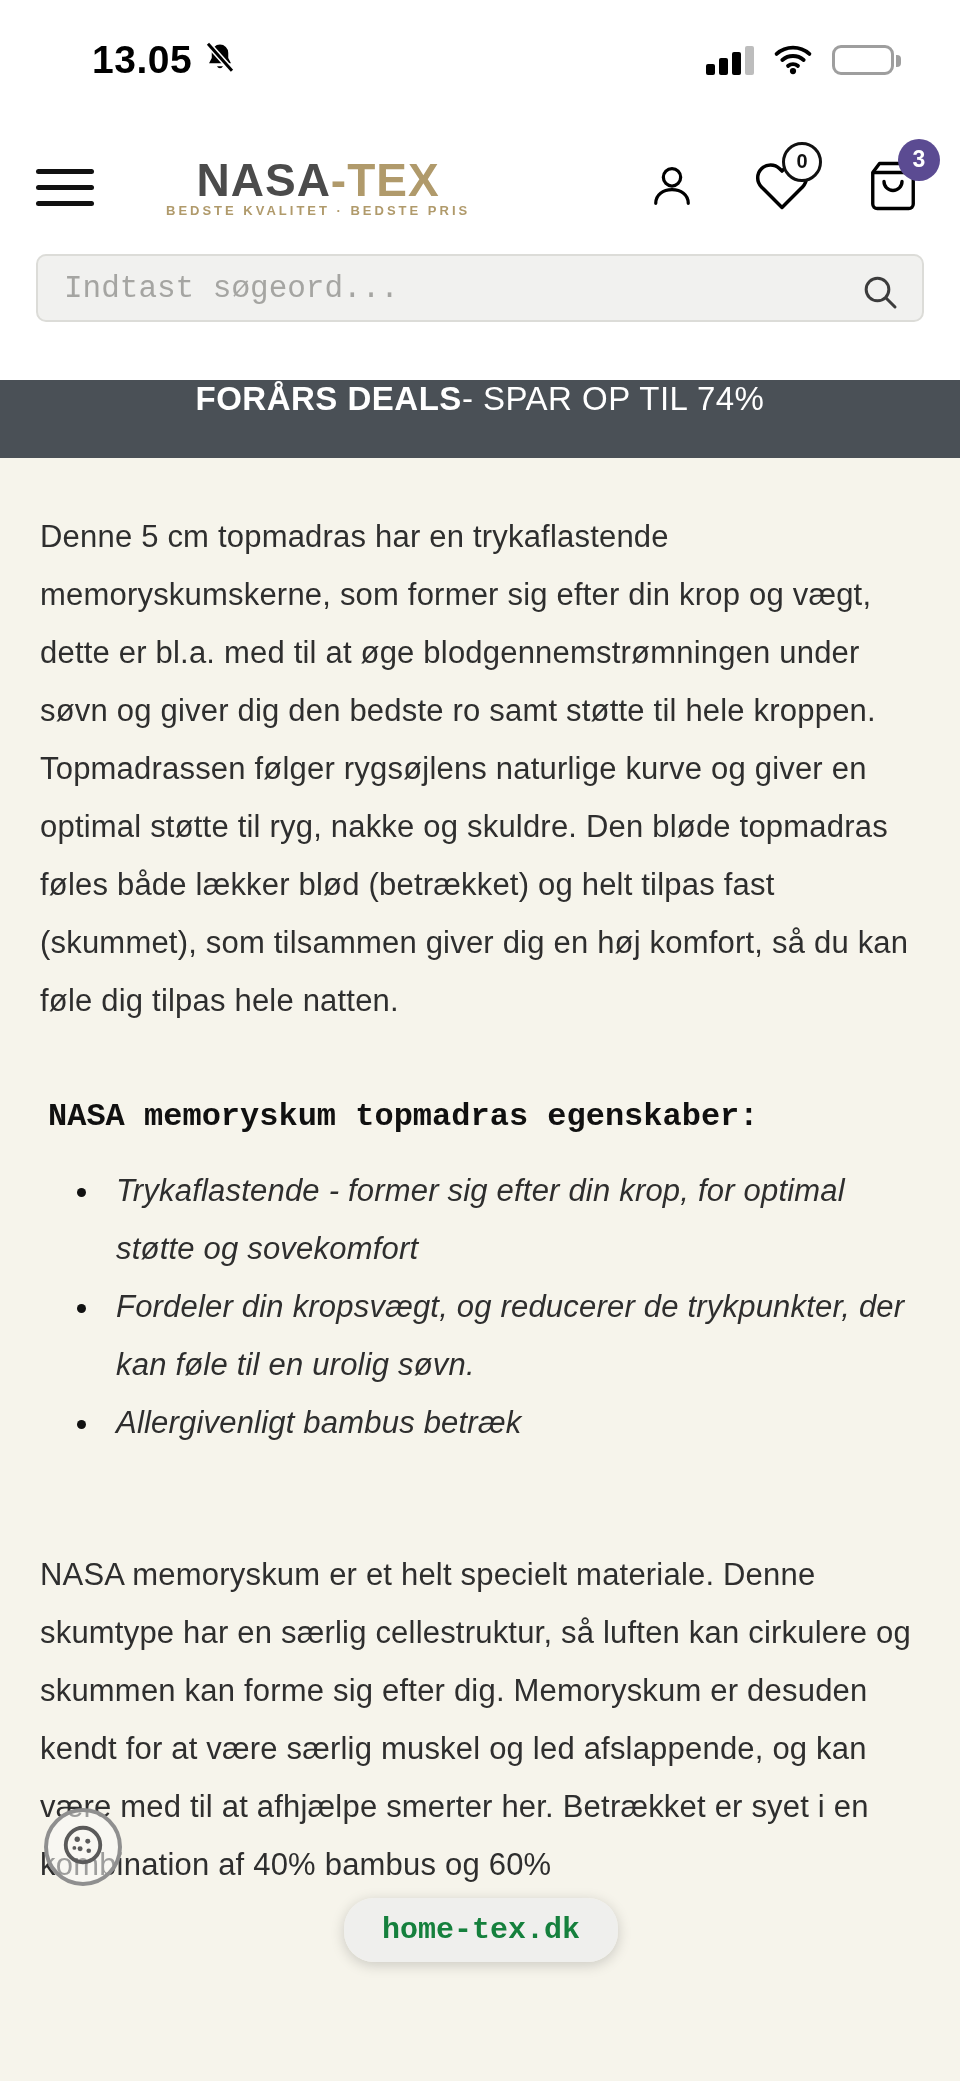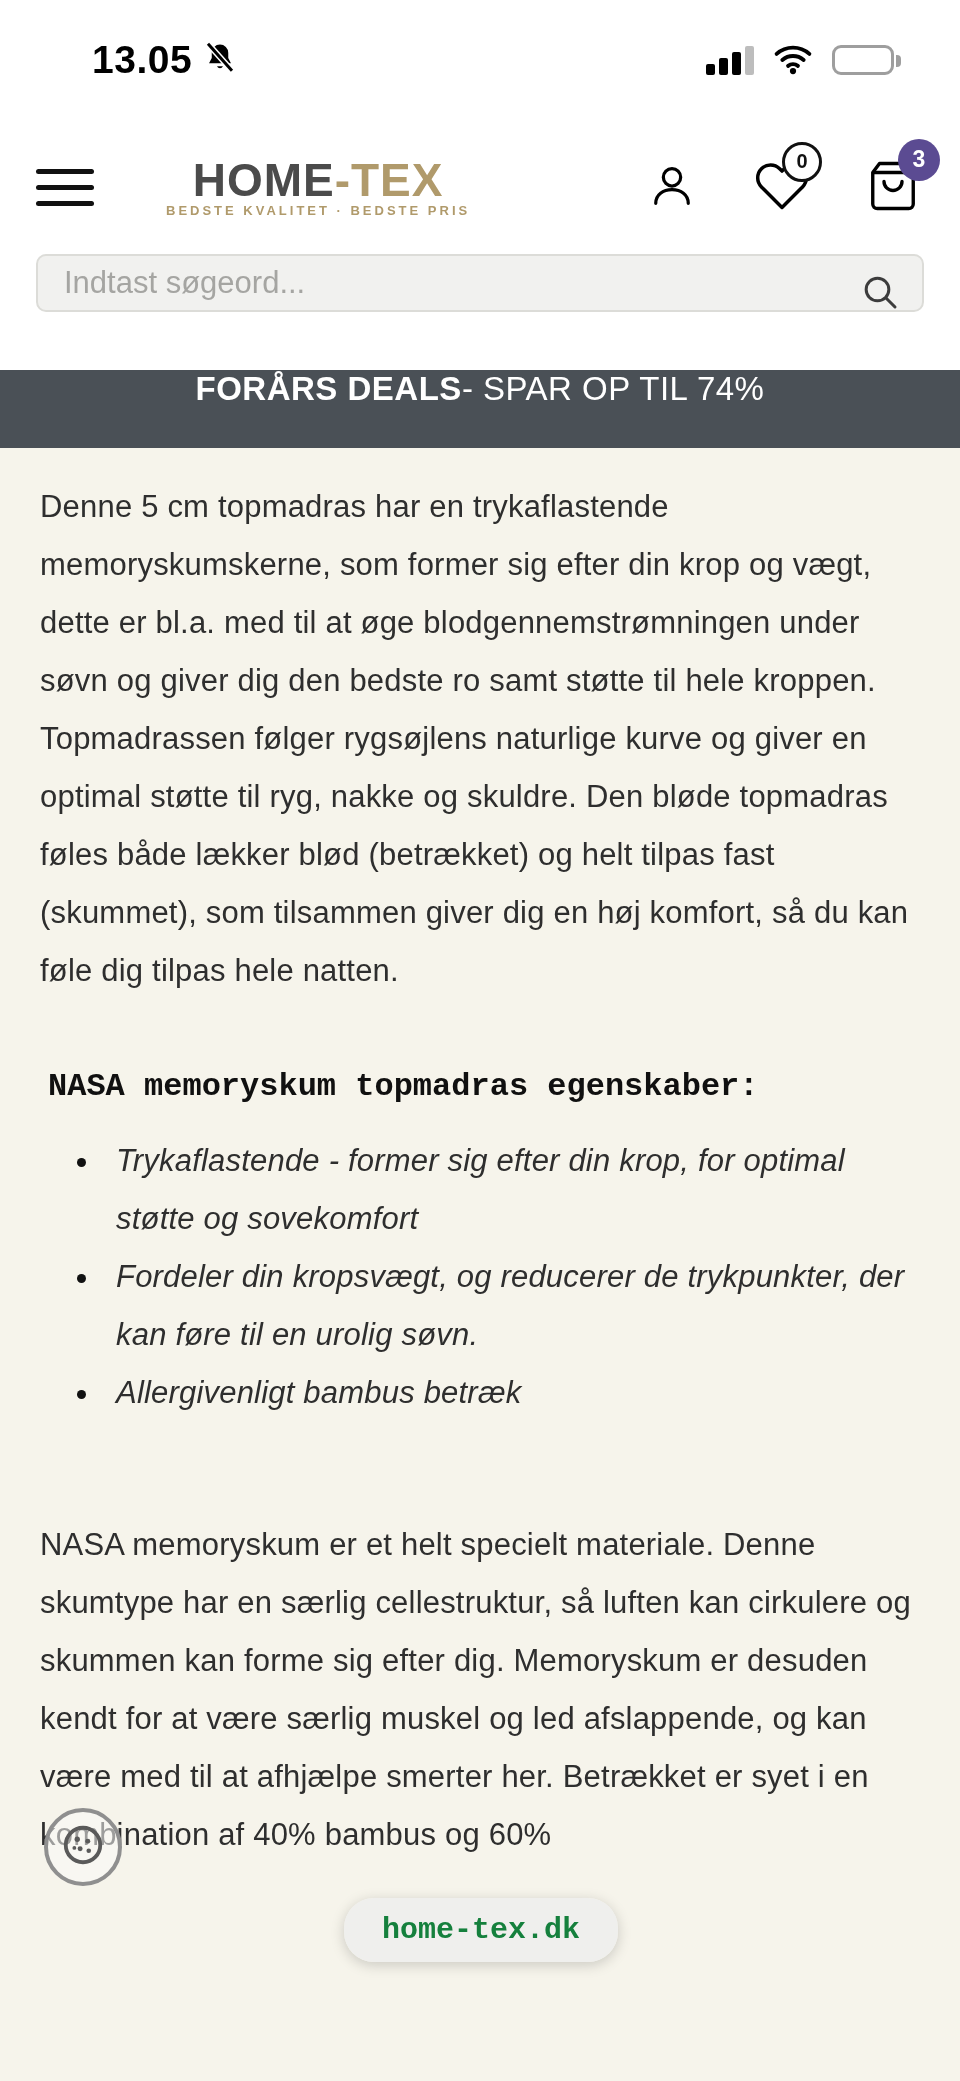--- a/index.html
+++ b/index.html
@@ -31,30 +31,30 @@
   .logo-text .gold{color:#b09a6b;}
   .tagline{font-size:13px;font-weight:bold;letter-spacing:3px;color:#b09a6b;margin-top:0;}
   .header-icons{margin-left:auto;display:flex;align-items:center;gap:56px;}
   .icon-btn{position:relative;cursor:pointer;display:flex;}
   .badge{position:absolute;display:flex;align-items:center;justify-content:center;border-radius:50%;font-weight:bold;}
   .badge-wishlist{top:-16px;right:-12px;width:34px;height:34px;background:#fff;border:3px solid #111;color:#111;font-size:20px;}
   .badge-cart{top:-20px;right:-20px;width:42px;height:42px;background:#5b4b92;color:#fff;font-size:23px;}
 
   
   .search{margin:36px 36px 0;position:relative;}
-  .search input{width:100%;height:58px;box-sizing:border-box;background:#f1f1ef;border:2px solid #dcdcd8;border-radius:10px;padding:0 80px 0 26px;font-size:31px;color:#333;font-family:Liberation Sans, sans-serif;outline:none;}
+  .search input{width:100%;height:68px;box-sizing:border-box;background:#f1f1ef;border:2px solid #dcdcd8;border-radius:10px;padding:0 80px 0 26px;font-size:31px;color:#333;font-family:Liberation Mono, monospace;outline:none;}
   .search input::placeholder{color:#a5a5a2;}
   .search .search-icon{position:absolute;right:24px;top:18px;}
 
   
   .banner{background:#4a5056;color:#fff;height:78px;display:flex;justify-content:center;font-size:33px;letter-spacing:.5px;cursor:pointer;}
   .banner .b{font-weight:bold;}
 
   
-  .content{padding:30px 40px 0;color:#2e2e2e;}
+  .content{padding:30px 40px 0;color:#2e2e2e;margin-top:20px;}
   .content p{font-size:31px;line-height:58px;margin:0;letter-spacing:.2px;}
   .features-heading{margin:58px 0 0 8px;font-weight:bold;color:#101010;font-size:32px;line-height:58px;font-family:Liberation Mono, monospace;}
   .content ul{margin:16px 0 0;padding-left:62px;font-style:italic;}
   .content li{font-size:31px;line-height:58px;padding-left:14px;letter-spacing:.2px;}
   .content li::marker{color:#111;}
   .p2{margin-top:94px !important;}
 
   
   .cookie-btn{position:absolute;left:44px;top:1808px;width:78px;height:78px;border-radius:50%;background:rgba(250,250,248,.55);border:4px solid #8f8f8f;box-sizing:border-box;display:flex;align-items:center;justify-content:center;cursor:pointer;}
   .link-preview{position:absolute;left:344px;top:1898px;background:rgba(238,238,236,.97);border-radius:30px;padding:15px 38px;font-size:30px;font-weight:bold;color:#15803d;box-shadow:0 3px 14px rgba(0,0,0,.18);font-family:Liberation Mono, monospace;}
@@ -96,21 +96,21 @@
       </div>
     </div>
 
     <div class="header">
       <div class="hamburger">
           <span></span>
           <span></span>
           <span></span>
         </div>
       <div class="logo">
-        <div class="logo-text"><span>HOME</span><span class="gold">-TEX</span></div>
+        <div class="logo-text"><span>NASA</span><span class="gold">-TEX</span></div>
         <div class="tagline">BEDSTE KVALITET · BEDSTE PRIS</div>
       </div>
       <div class="header-icons">
         <div class="icon-btn">
           <span>
             <svg width="52" height="52" viewBox="0 0 24 24">
               <circle cx="12" cy="8" r="4" fill="none" stroke="#000" stroke-width="1.5"></circle>
               <path d="M4.5 20c0-4 3.4-6.3 7.5-6.3s7.5 2.3 7.5 6.3" fill="none" stroke="#000" stroke-width="1.5" stroke-linecap="round"></path>
             </svg>
           </span>
@@ -150,21 +150,21 @@
   <div class="banner">
     <span class="b">FORÅRS DEALS</span>
       <span> - SPAR OP TIL 74%</span>
   </div>
 
   <div class="content">
     <p>Denne 5 cm topmadras har en trykaflastende memoryskumskerne, som former sig efter din krop og vægt, dette er bl.a. med til at øge blodgennemstrømningen under søvn og giver dig den bedste ro samt støtte til hele kroppen. Topmadrassen følger rygsøjlens naturlige kurve og giver en optimal støtte til ryg, nakke og skuldre. Den bløde topmadras føles både lækker blød (betrækket) og helt tilpas fast (skummet), som tilsammen giver dig en høj komfort, så du kan føle dig tilpas hele natten.</p>
     <div class="features-heading">NASA memoryskum topmadras egenskaber:</div>
     <ul>
       <li>Trykaflastende - former sig efter din krop, for optimal støtte og sovekomfort</li>
-      <li>Fordeler din kropsvægt, og reducerer de trykpunkter, der kan føre til en urolig søvn.</li>
+      <li>Fordeler din kropsvægt, og reducerer de trykpunkter, der kan føle til en urolig søvn.</li>
       <li>Allergivenligt bambus betræk</li>
     </ul>
     <p class="p2">NASA memoryskum er et helt specielt materiale. Denne skumtype har en særlig cellestruktur, så luften kan cirkulere og skummen kan forme sig efter dig. Memoryskum er desuden kendt for at være særlig muskel og led afslappende, og kan være med til at afhjælpe smerter her. Betrækket er syet i en kombination af 40% bambus og 60%</p>
   </div>
 
   <div class="cookie-btn">
     <span>
       <svg width="46" height="46" viewBox="0 0 24 24">
         <circle cx="12" cy="12" r="9" fill="none" stroke="#5a5a5a" stroke-width="2"></circle>
         <circle cx="9" cy="9" r="1.4" fill="#5a5a5a"></circle>

